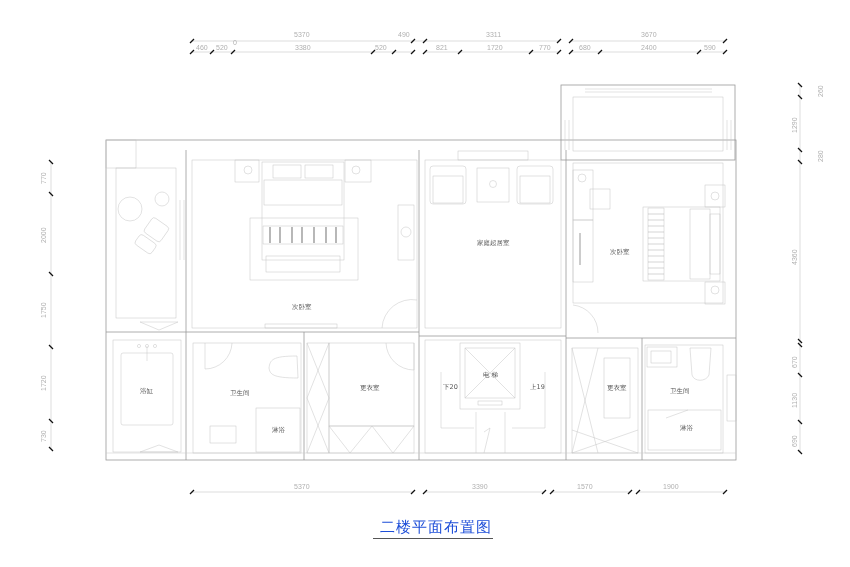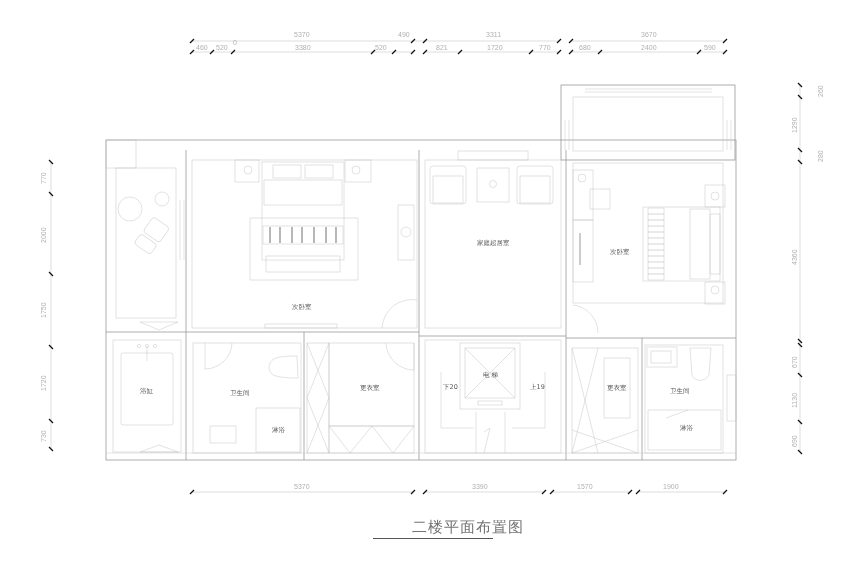--- a/index.html
+++ b/index.html
@@ -5,21 +5,21 @@
   html,body{margin:0;padding:0;background:#ffffff;}
   body{width:850px;height:567px;position:relative;overflow:hidden;font-family:"DejaVu Sans",sans-serif;}
   svg{position:absolute;left:0;top:0;}
   .dim{font-family:"Liberation Sans",sans-serif;font-size:7px;fill:#b0b0b0;}
   .room{font-family:"DejaVu Sans",sans-serif;font-size:6.5px;fill:#555555;}
   .wall{stroke:#9a9a9a;stroke-width:0.8;fill:none;}
   .thin{stroke:#c4c4c4;stroke-width:0.5;fill:none;}
   .floor{stroke:#d2d2d2;stroke-width:0.45;}
   .tick{stroke:#111;stroke-width:1.3;}
   .dline{stroke:#cfcfcf;stroke-width:0.7;}
-  #title{position:absolute;left:380px;top:518px;font-family:"DejaVu Serif",serif;font-size:15px;color:#737373;letter-spacing:1px;margin-left:32px;}
+  #title{position:absolute;left:380px;top:518px;font-family:"DejaVu Serif",serif;font-size:15px;color:#1d4ed8;letter-spacing:1px;}
   #title-underline{position:absolute;left:373px;top:538px;width:120px;height:1px;background:#555;}
 </style>
 </head>
 <body>
 
 <svg width="850" height="567" viewBox="0 0 850 567">
   <defs>
     <pattern id="plank" width="40" height="9" patternUnits="userSpaceOnUse">
       <line x1="0" y1="0.5" x2="40" y2="0.5" class="floor"></line>
       <line x1="0" y1="4.5" x2="40" y2="4.5" class="floor"></line>

